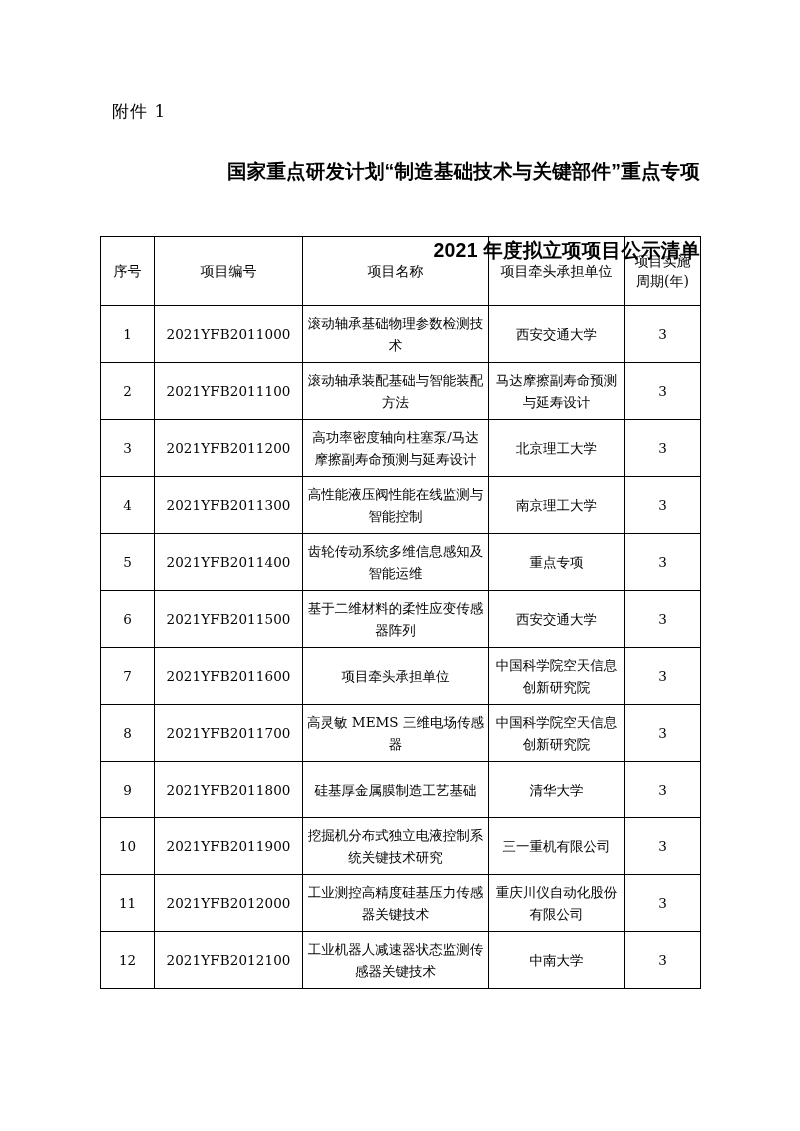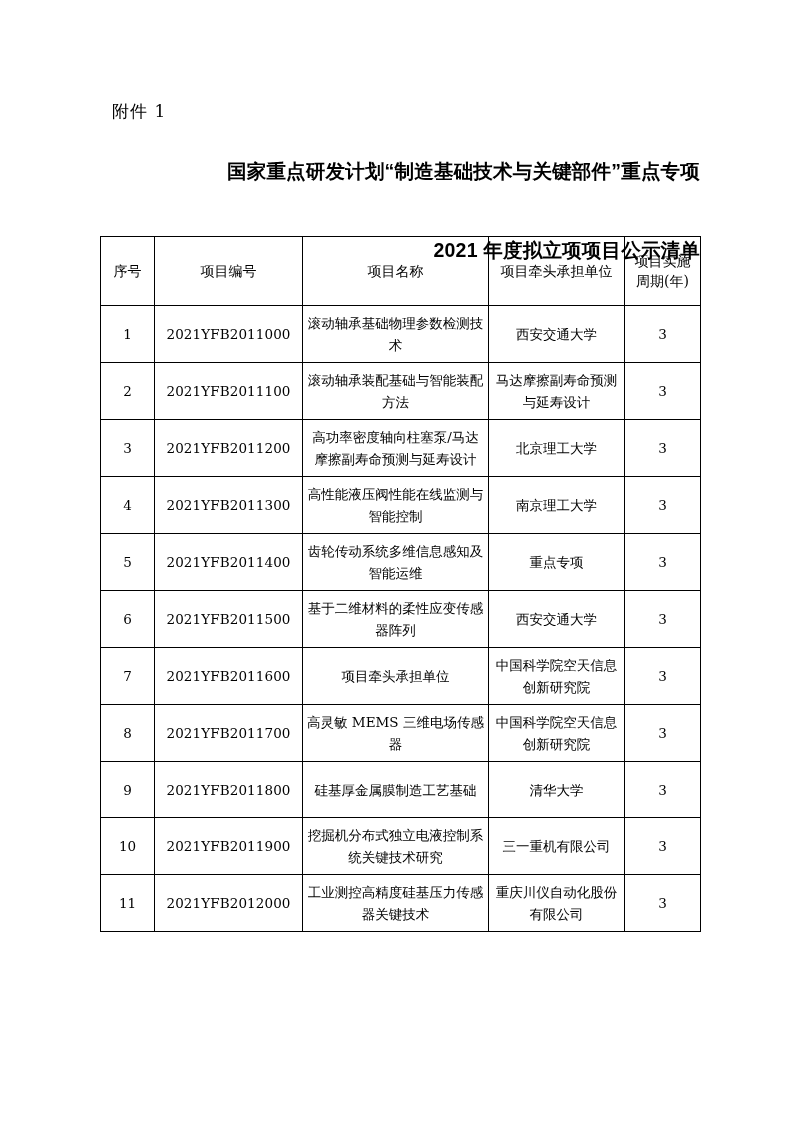--- a/index.html
+++ b/index.html
@@ -187,16 +187,23 @@
           <td class="org">三一重机有限公司</td>
           <td class="years">3</td>
         </tr>
         <tr>
           <td class="seq">11</td>
           <td class="code">2021YFB2012000</td>
           <td class="name">工业测控高精度硅基压力传感器关键技术</td>
           <td class="org">重庆川仪自动化股份有限公司</td>
           <td class="years">3</td>
         </tr>
+        <tr>
+          <td class="seq">12</td>
+          <td class="code">2021YFB2012100</td>
+          <td class="name">工业机器人减速器状态监测传感器关键技术</td>
+          <td class="org">中南大学</td>
+          <td class="years">3</td>
+        </tr>
       </tbody>
   </table>
 
 </div>
 
 </body></html>

